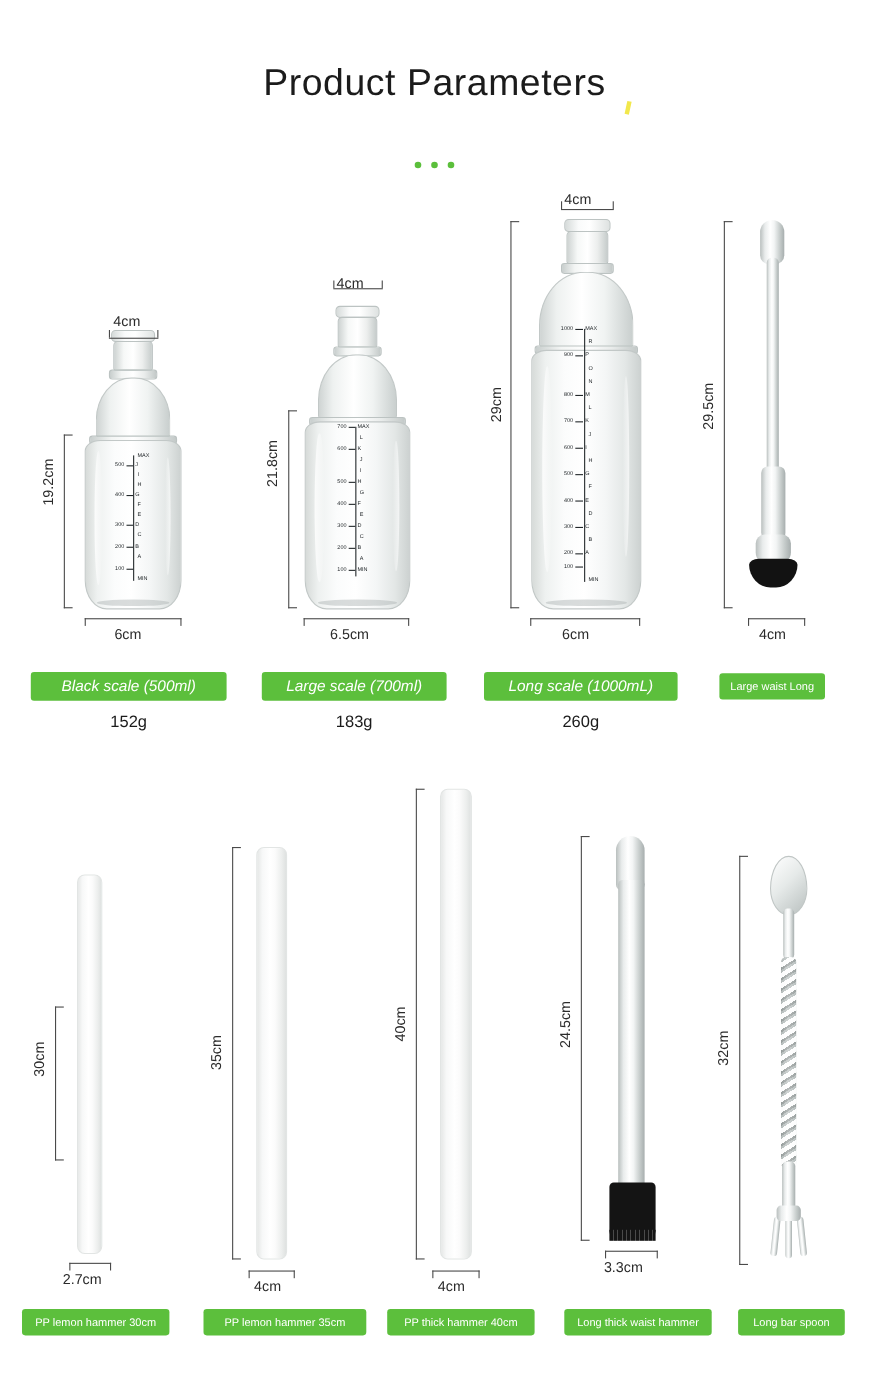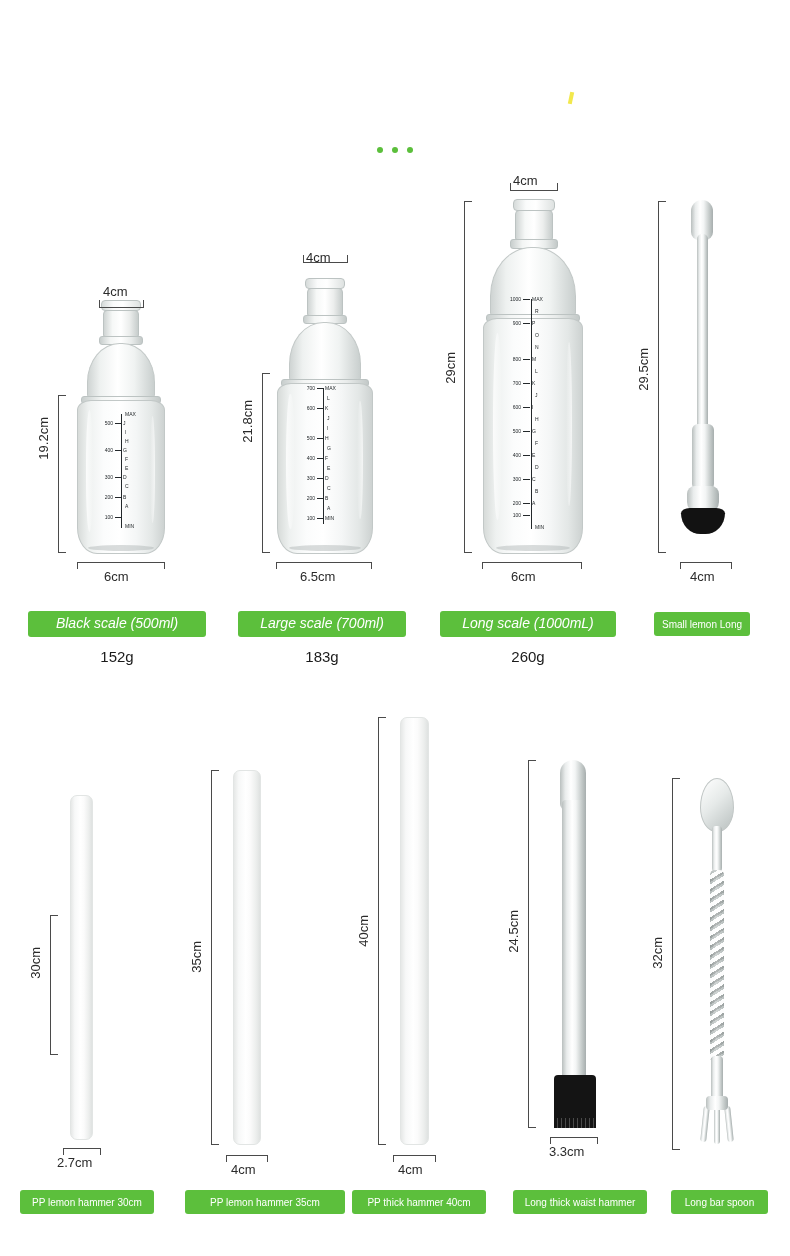--- a/index.html
+++ b/index.html
@@ -218,20 +218,21 @@
   }
 
   
   .sec2 { position: absolute; top: 700px; left: 0; width: 790px; height: 556px; }
 </style>
 </head>
 <body>
 
 <div id="page">
 
+  <div class="page-title">Product Parameters</div>
   <div class="title-accent"></div>
   <div class="dots">
     <i></i>
     <i></i>
     <i></i>
   </div>
 
   <div class="shaker" style="left:73px; top:300px; width:96px; height:254px;">
     <div class="shk-cap-top" style="left:28px; top:0; width:40px; height:11px;"></div>
     <div class="shk-cap" style="left:30px; top:10px; width:36px; height:27px;"></div>
@@ -541,21 +542,21 @@
       <div class="tickT"></div>
       <div class="tickB"></div>
   </div>
   <div class="dim-label vertical abs" style="left:636px; top:348px;">29.5cm</div>
   <div class="caliper-h" style="left:680px; top:562px; width:52px;">
     <div class="bar"></div>
       <div class="tickL"></div>
       <div class="tickR"></div>
   </div>
   <div class="dim-label abs" style="left:690px; top:569px;">4cm</div>
-  <div class="badge small" style="left:654px; top:612px; width:96px;">Small lemon Long</div>
+  <div class="badge small" style="left:654px; top:612px; width:96px;">Large waist Long</div>
 
   <div class="sec2">
 
     <div class="pp-stick" style="left:70px; top:95px; width:23px; height:345px;"></div>
     <div class="caliper-v" style="left:50px; top:215px; height:140px;">
       <div class="bar"></div>
         <div class="tickT"></div>
         <div class="tickB"></div>
     </div>
     <div class="dim-label vertical abs" style="left:28px; top:247px;">30cm</div>
@@ -573,21 +574,21 @@
         <div class="tickT"></div>
         <div class="tickB"></div>
     </div>
     <div class="dim-label vertical abs" style="left:189px; top:241px;">35cm</div>
     <div class="caliper-h" style="left:226px; top:455px; width:42px;">
       <div class="bar"></div>
         <div class="tickL"></div>
         <div class="tickR"></div>
     </div>
     <div class="dim-label abs" style="left:231px; top:462px;">4cm</div>
-    <div class="badge small" style="left:185px; top:490px; width:160px;">PP lemon hammer 35cm</div>
+    <div class="badge small" style="left:185px; top:490px; width:148px;">PP lemon hammer 35cm</div>
 
     <div class="pp-stick" style="left:400px; top:17px; width:29px; height:428px;"></div>
     <div class="caliper-v" style="left:378px; top:17px; height:428px;">
       <div class="bar"></div>
         <div class="tickT"></div>
         <div class="tickB"></div>
     </div>
     <div class="dim-label vertical abs" style="left:356px; top:215px;">40cm</div>
     <div class="caliper-h" style="left:393px; top:455px; width:43px;">
       <div class="bar"></div>

